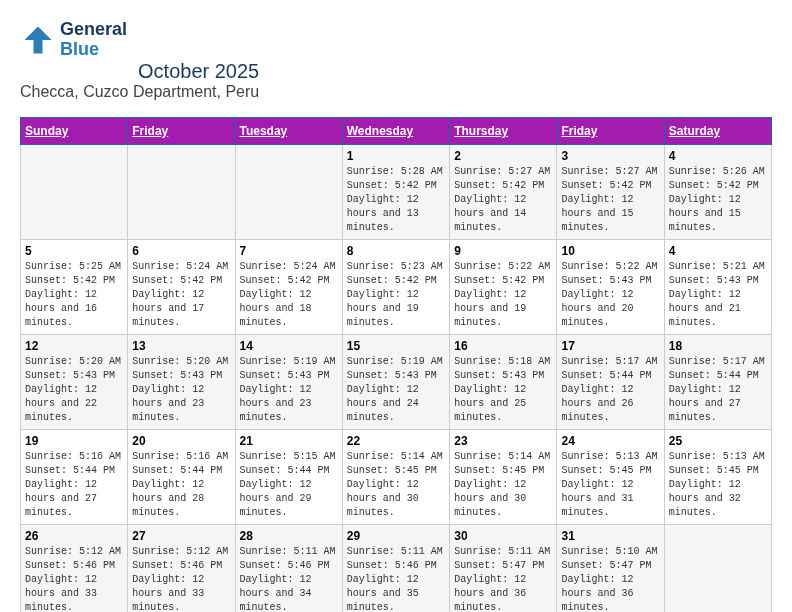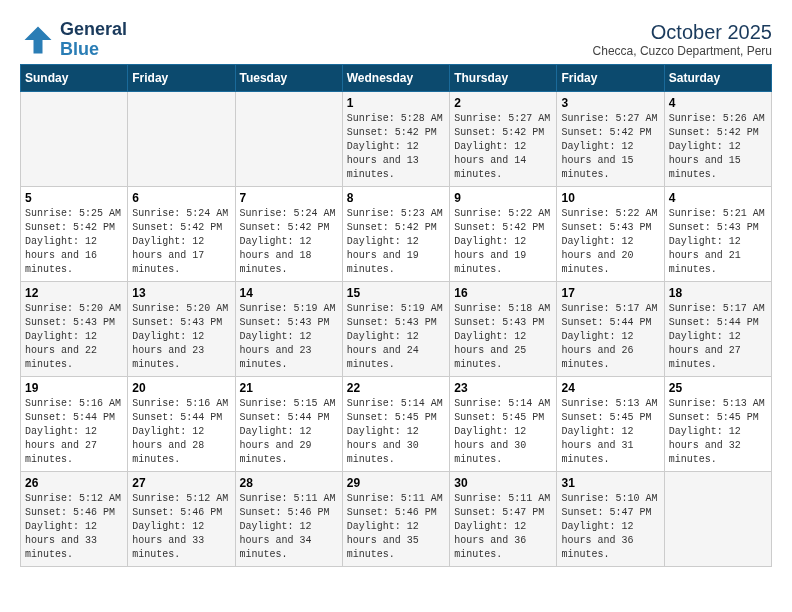--- a/index.html
+++ b/index.html
@@ -6,22 +6,23 @@
     body {
       font-family: Arial, sans-serif;
       background: #fff;
       width: 792px;
       min-height: 612px;
       padding: 20px;
     }
     .header {
       display: flex;
       justify-content: space-between;
-      align-items: center;
-      margin-bottom: 4px;
+      align-items: flex-start;
+      margin-bottom: 16px;
+      flex-direction: column;
     }
     .logo {
       display: flex;
       align-items: center;
     }
     .logo-text {
       font-size: 18px;
       font-weight: bold;
       color: #1a3a5c;
       line-height: 1.1;
@@ -34,31 +35,32 @@
     }
     .title-area {
       text-align: right;
     }
     .month-title {
       font-size: 20px;
       color: #1a3a5c;
       font-weight: normal;
     }
     .subtitle {
-      font-size: 12px;
+      font-size: 16px;
       color: #444;
     }
     table {
       width: 100%;
       border-collapse: collapse;
       font-size: 11px;
     }
     thead tr {
-      background-color: #0c4a6e;
+      background-color: #a21caf;
       color: #fff;
+      text-decoration: underline;
     }
     thead th {
       padding: 6px 4px;
       text-align: left;
       font-size: 12px;
       font-weight: bold;
       border: 1px solid #1a6a9a;
     }
     tbody tr {
       vertical-align: top;

